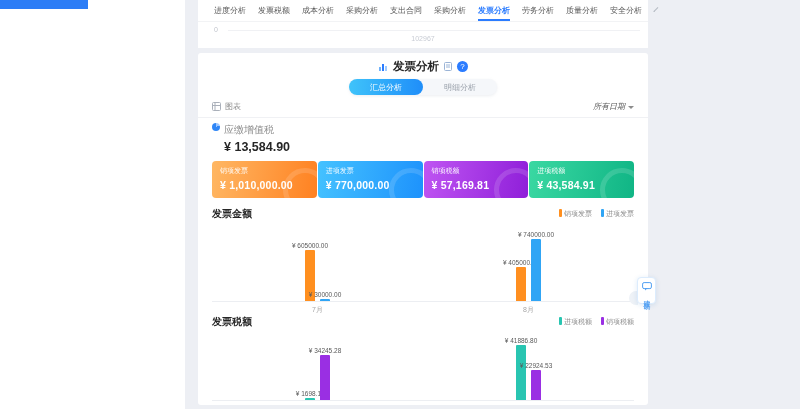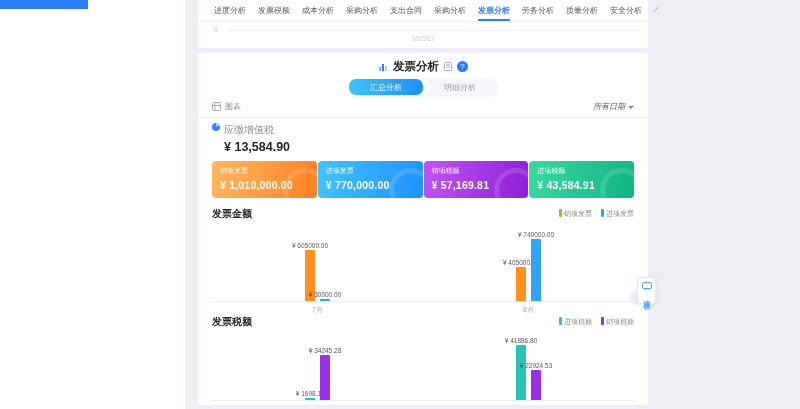--- a/index.html
+++ b/index.html
@@ -21,21 +21,21 @@
 .partial .xlab { position:absolute; left:0; right:0; top:13px; text-align:center; color:#c8ccd4; }
 
 .card { margin-top:5px; background:#fff; height:352px; border-radius:3px; overflow:hidden; }
 .title-row { display:flex; justify-content:center; align-items:center; gap:5px; padding-top:6px; }
 .card-title { font-size:11.5px; font-weight:bold; color:#262626; }
 .help { width:11px; height:11px; border-radius:50%; background:#2b7cff; color:#fff; font-size:8px; display:flex; align-items:center; justify-content:center; cursor:pointer; }
 
 .toggle-row { display:flex; justify-content:center; margin-top:5px; }
 .toggle { display:flex; background:#f5f7fa; border-radius:9px; box-shadow:0 1px 3px rgba(150,160,180,.18); }
 .toggle .opt { width:74px; height:16px; border-radius:9px; font-size:8px; display:flex; align-items:center; justify-content:center; color:#9aa1ab; cursor:pointer; }
-.toggle .opt.active { background:linear-gradient(90deg,#3fc3fa,#1f8ef9); color:#fff;border-radius:7px; }
+.toggle .opt.active { background:linear-gradient(90deg,#3fc3fa,#1f8ef9); color:#fff; }
 
 .mode-row { display:flex; align-items:center; gap:4px; padding:0 14px; margin-top:6px; font-size:8px; color:#8c8c8c; }
 .mode-right { margin-left:auto; color:#595959; display:flex; align-items:flex-end; gap:3px; cursor:pointer;font-style:italic; }
 .caret { width:0; height:0; border:3px solid transparent; border-top-color:#8c8c8c; margin-top:3px; }
 .divider { border-top:1px solid #f0f1f4; margin-top:5px; }
 
 .vat { padding:0 14px; margin-top:5px; }
 .vat-lab { display:flex; align-items:flex-start; gap:4px; font-size:10px; color:#8c8c8c; }
 .pie { width:8px; height:8px; border-radius:50%; background:conic-gradient(#9cc6ff 0 70deg,#2f86f6 70deg 360deg); }
 .vat-val { font-size:12.5px; font-weight:bold; color:#262626; margin:3px 0 0 12px; }

